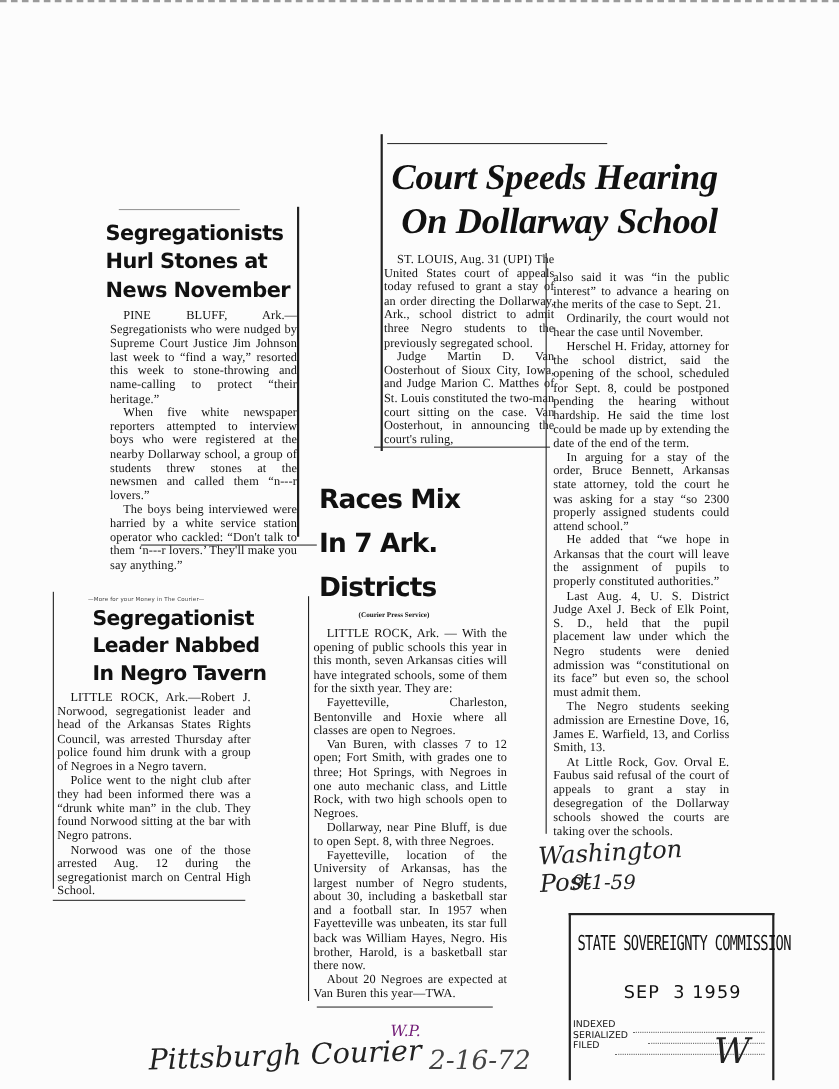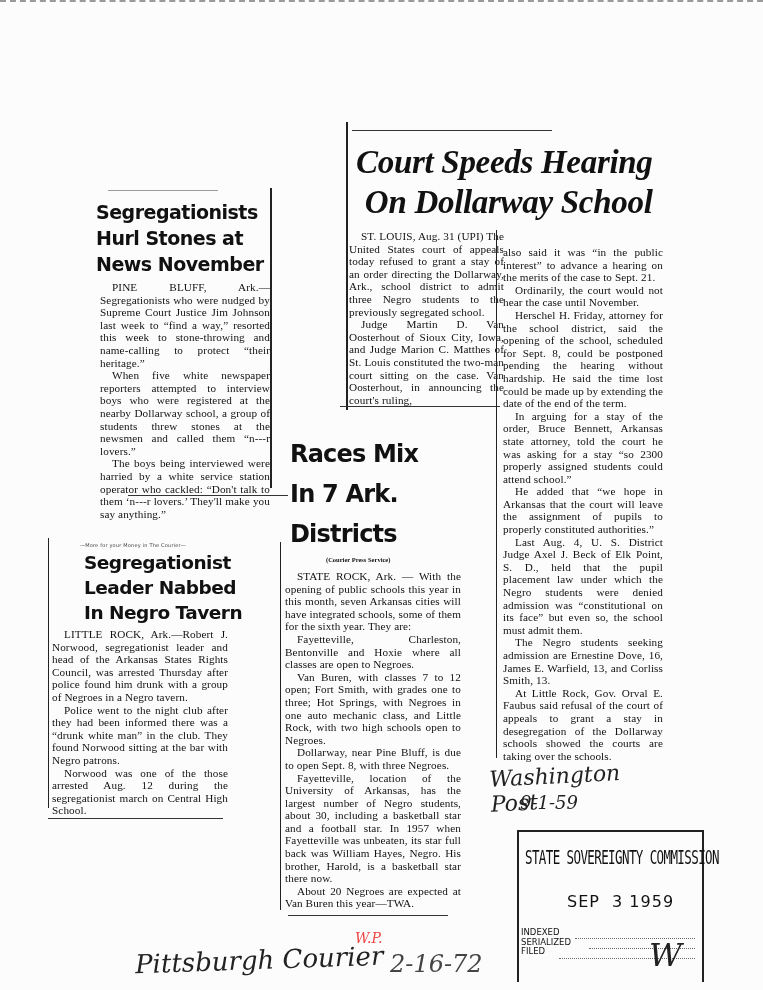--- a/index.html
+++ b/index.html
@@ -70,21 +70,21 @@
 
 <div class="clip" style="left:278px; top:430px; width:210px; height:490px;">
   <div class="vline" style="left:2px; top:112px; height:368px; width:1px;"></div>
   <div class="sans-head" style="position:absolute; left:12px; top:4px; font-size:24px; line-height:40px; letter-spacing:-0.8px;">
     <div>Races Mix</div>
     <div>In 7 Ark.</div>
     <div>Districts</div>
   </div>
   <div style="position:absolute; left:48px; top:126px; font-family:'Liberation Serif', serif; font-size:6.5px; font-weight:bold;">(Courier Press Service)</div>
   <div class="body-text" style="position:absolute; left:7px; top:140px; width:176px;">
-    <p>STATE ROCK, Ark. — With the opening of public schools this year in this month, seven Arkansas cities will have integrated schools, some of them for the sixth year. They are:</p>
+    <p>LITTLE ROCK, Ark. — With the opening of public schools this year in this month, seven Arkansas cities will have integrated schools, some of them for the sixth year. They are:</p>
     <p>Fayetteville, Charleston, Bentonville and Hoxie where all classes are open to Negroes.</p>
     <p>Van Buren, with classes 7 to 12 open; Fort Smith, with grades one to three; Hot Springs, with Negroes in one auto mechanic class, and Little Rock, with two high schools open to Negroes.</p>
     <p>Dollarway, near Pine Bluff, is due to open Sept. 8, with three Negroes.</p>
     <p>Fayetteville, location of the University of Arkansas, has the largest number of Negro students, about 30, including a basketball star and a football star. In 1957 when Fayetteville was unbeaten, its star full back was William Hayes, Negro. His brother, Harold, is a basketball star there now.</p>
     <p>About 20 Negroes are expected at Van Buren this year—TWA.</p>
   </div>
   <div class="hline" style="left:10px; top:485px; width:160px;"></div>
 </div>
 
 <div class="clip" style="left:44px; top:538px; width:230px; height:290px;">
@@ -98,21 +98,21 @@
   <div class="body-text" style="position:absolute; left:8px; top:90px; width:176px;">
     <p>LITTLE ROCK, Ark.—Robert J. Norwood, segregationist leader and head of the Arkansas States Rights Council, was arrested Thursday after police found him drunk with a group of Negroes in a Negro tavern.</p>
     <p>Police went to the night club after they had been informed there was a “drunk white man” in the club. They found Norwood sitting at the bar with Negro patrons.</p>
     <p>Norwood was one of the those arrested Aug. 12 during the segregationist march on Central High School.</p>
   </div>
   <div class="hline" style="left:4px; top:280px; width:175px;"></div>
 </div>
 
 <div class="hand" style="left:135px; top:945px; font-size:26px; transform:rotate(-2deg);">Pittsburgh Courier</div>
 <div class="hand" style="left:390px; top:950px; font-size:24px; color:#444;">2-16-72</div>
-<div class="hand" style="left:355px; top:930px; font-size:14px; color:#ef4444;">W.P.</div>
+<div class="hand" style="left:355px; top:930px; font-size:14px; color:#701a75;">W.P.</div>
 
 <div class="stamp">
   <div class="stamp-title">STATE SOVEREIGNTY COMMISSION</div>
   <div class="stamp-date" style="white-space:pre;">SEP  3 1959</div>
   <div class="stamp-fields">
     <div>INDEXED</div>
     <div>SERIALIZED</div>
     <div>FILED</div>
   </div>
   <div class="dotline" style="left:56px; top:106px; width:120px;"></div>

